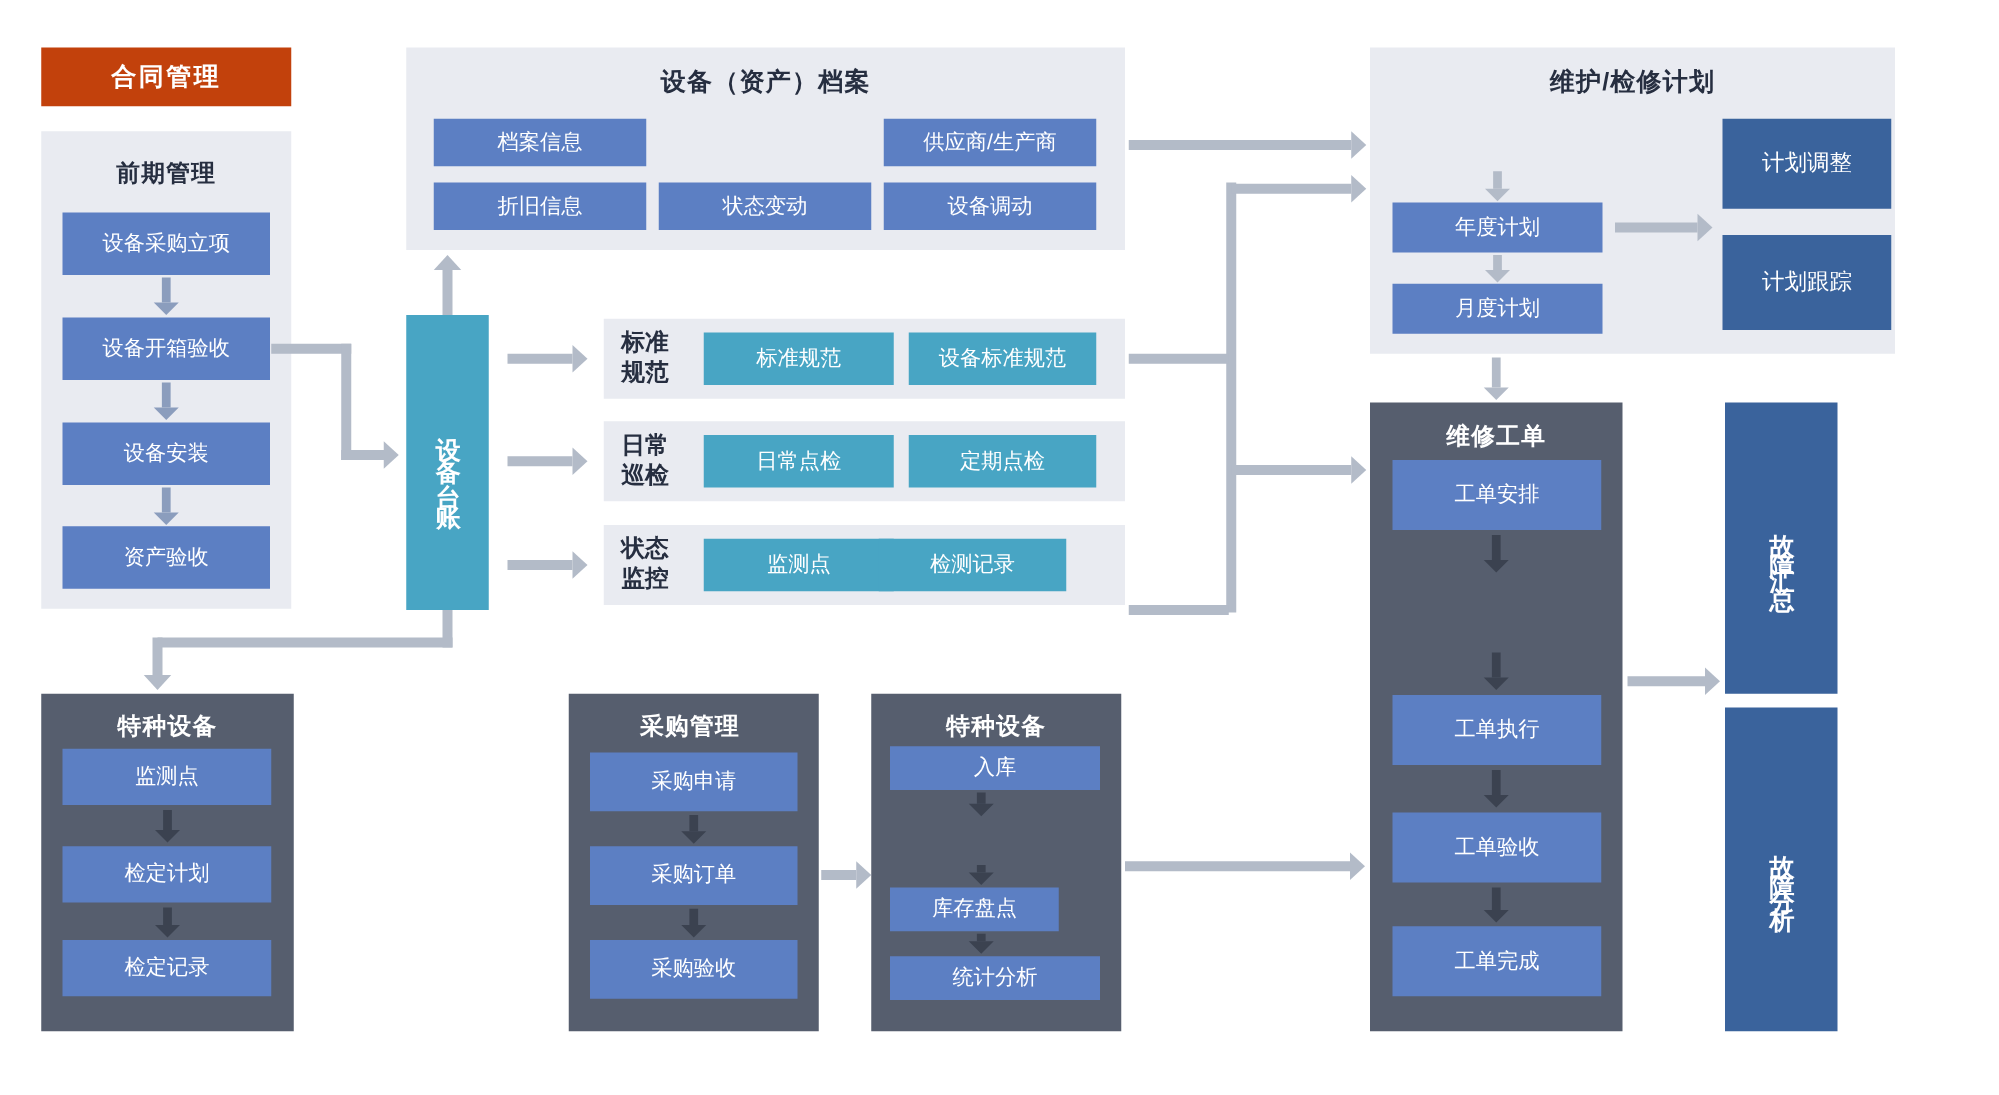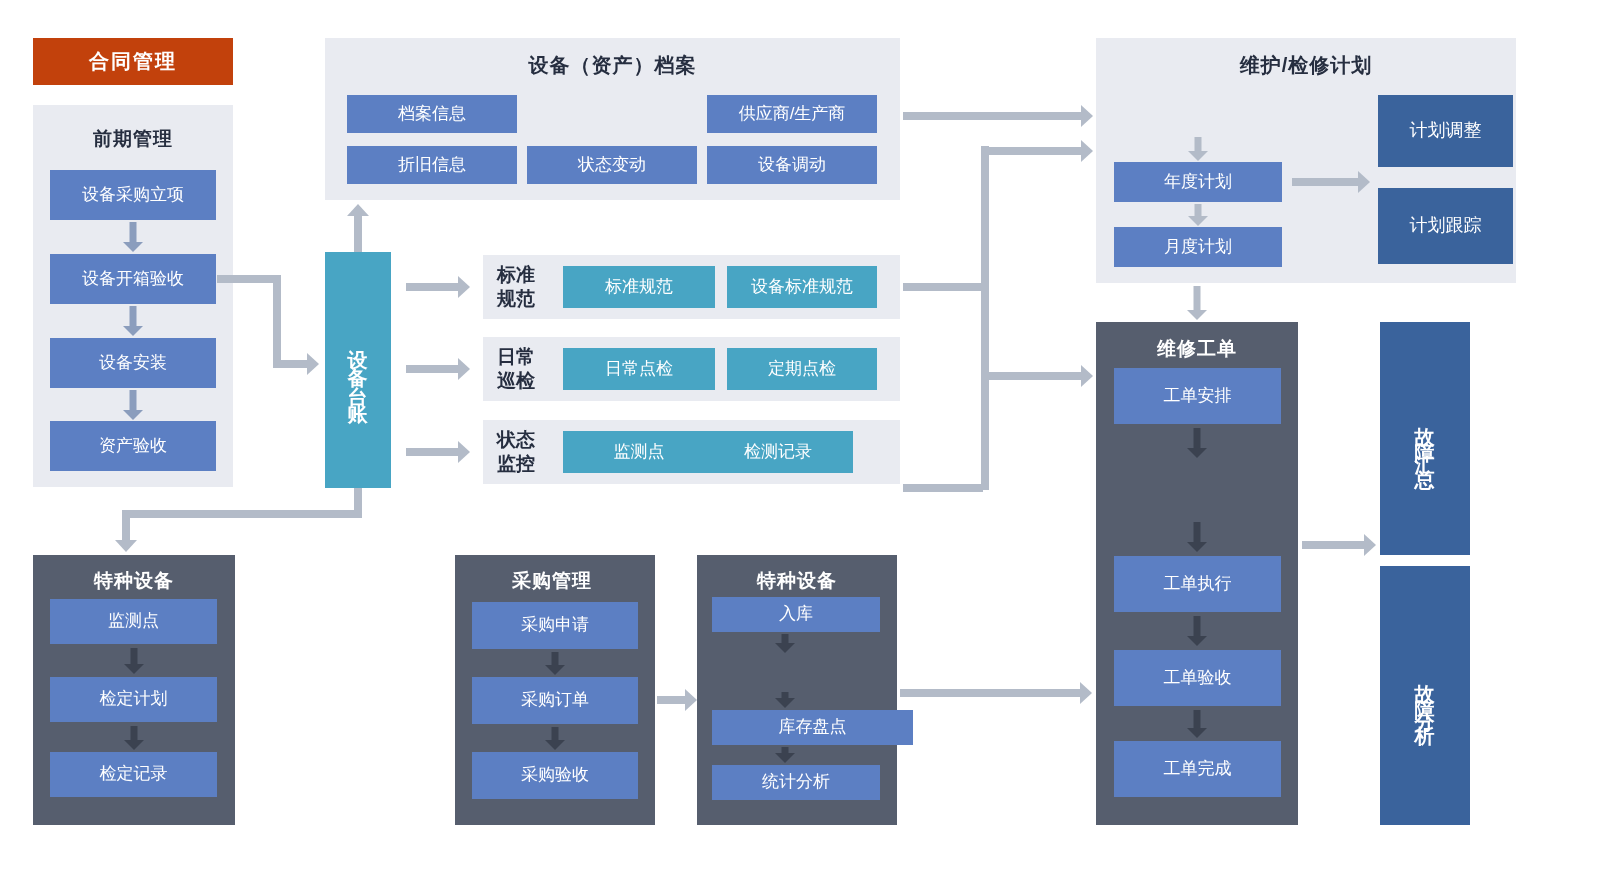--- a/index.html
+++ b/index.html
@@ -187,21 +187,21 @@
       <span>采购验收</span>
     </div>
 
   <div class="panel-dark" style="left:697px;top:555px;width:200px;height:270px"></div>
   <div class="ptitle t-light" style="left:697px;top:568px;width:200px">特种设备</div>
   <div class="box box-blue" style="left:712px;top:597px;width:168px;height:35px">
       <span>入库</span>
     </div>
   <div class="ad" style="--c:#3b4250;left:774px;top:634px;width:22px;height:19px"></div>
   <div class="ad" style="--c:#3b4250;left:774px;top:692px;width:22px;height:16px"></div>
-  <div class="box box-blue" style="left:712px;top:710px;width:201px;height:35px">
+  <div class="box box-blue" style="left:712px;top:710px;width:135px;height:35px">
       <span>库存盘点</span>
     </div>
   <div class="ad" style="--c:#3b4250;left:774px;top:747px;width:22px;height:16px"></div>
   <div class="box box-blue" style="left:712px;top:765px;width:168px;height:35px">
       <span>统计分析</span>
     </div>
 
   <div class="hline" style="left:217px;top:275px;width:64px;height:8px"></div>
   <div class="vline" style="left:273px;top:275px;width:8px;height:93px"></div>
   <div class="hline" style="left:273px;top:360px;width:36px;height:8px"></div>

